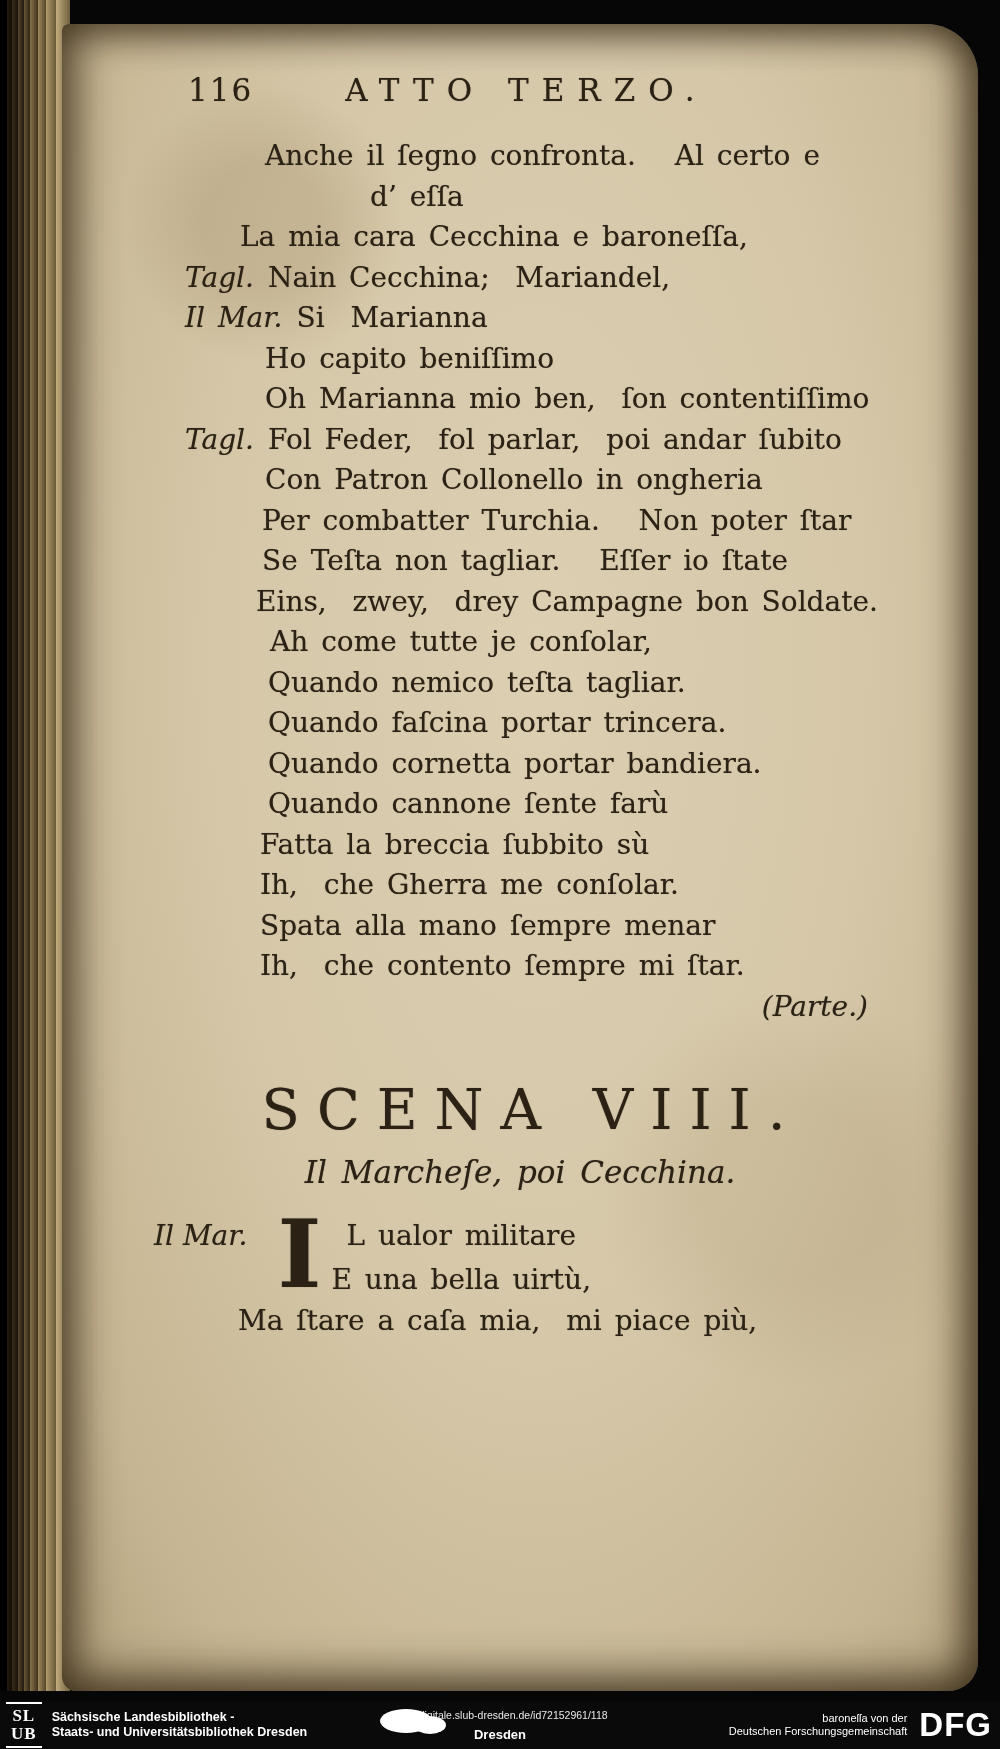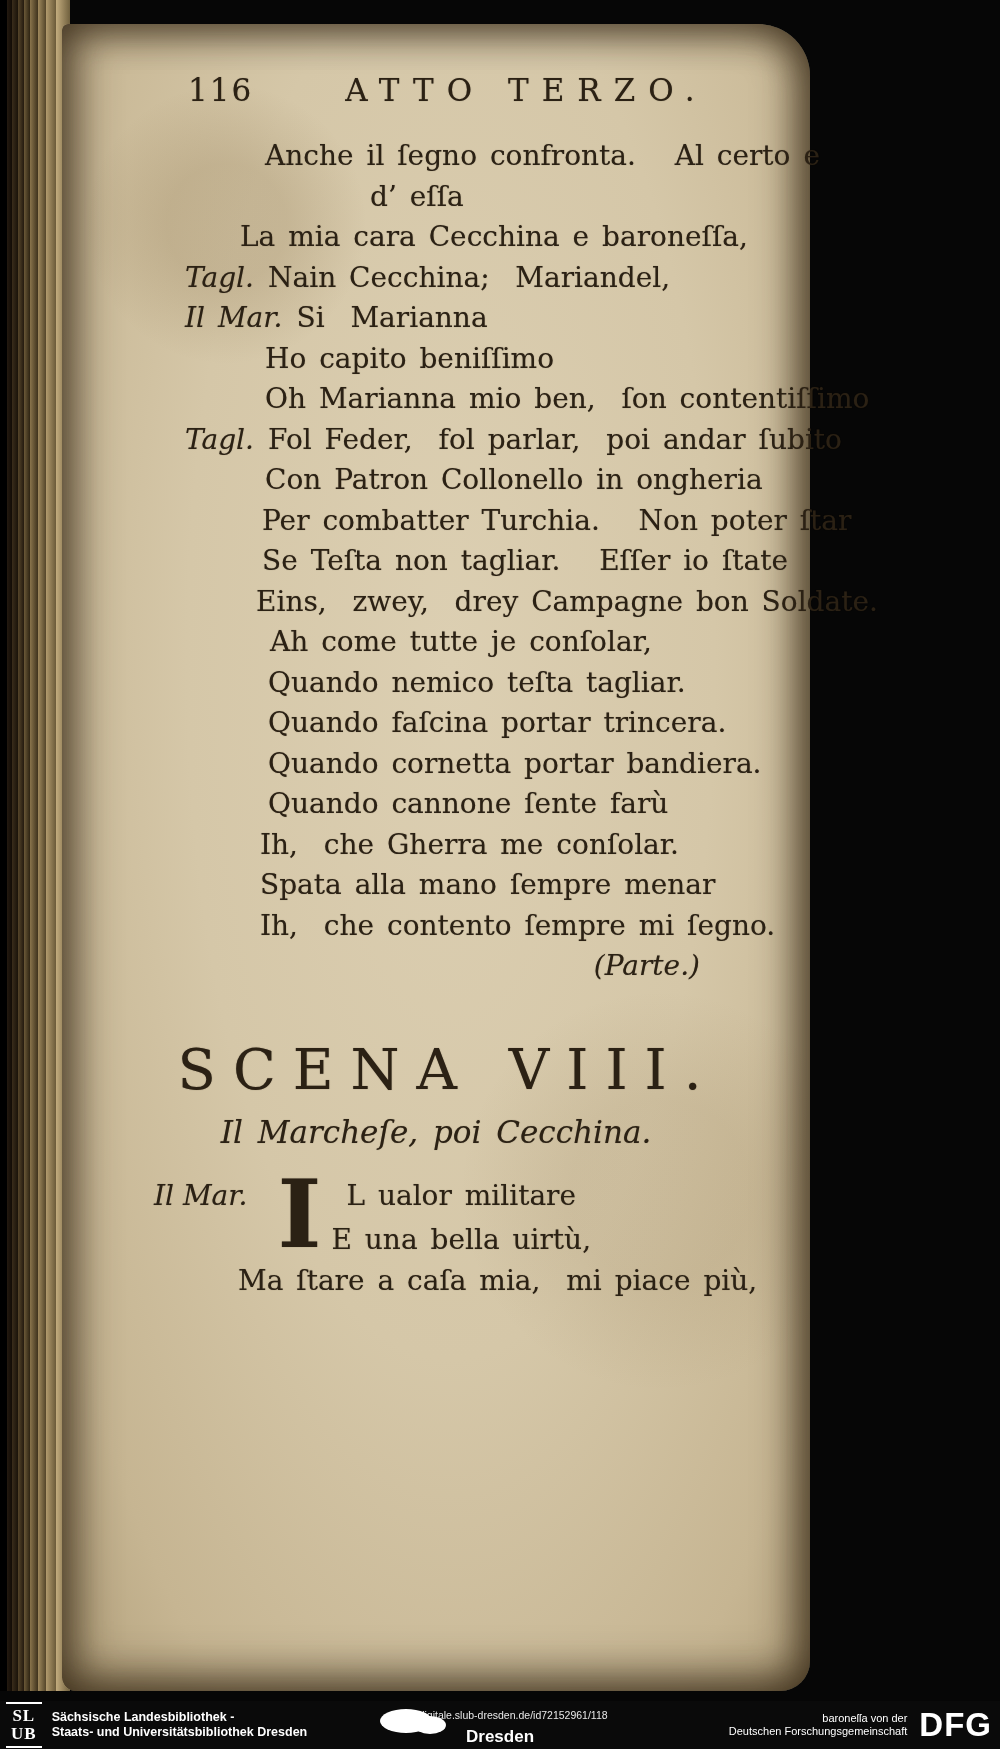--- a/index.html
+++ b/index.html
@@ -21,21 +21,21 @@
       #55452a 18px,#241a0f 24px,
       #6b5938 24px,#2e2413 30px,
       #8a754c 30px,#3f331d 38px,
       #a08a5e 38px,#54452a 46px,
       #b29b6e 46px,#6b5a39 56px,
       #c3ac7e 56px,#70603e 70px);
   }
 
   
   .paper{
-    position:absolute;left:62px;top:24px;width:748px;height:1667px;
+    position:absolute;left:62px;top:24px;width:916px;height:1667px;
     border-radius:6px 52px 30px 14px;
     background:
       radial-gradient(circle at 22% 12%, rgba(120,95,55,.18) 0 60px, transparent 140px),
       radial-gradient(circle at 80% 70%, rgba(120,95,55,.10) 0 90px, transparent 200px),
       radial-gradient(ellipse at 52% 38%, #dccfb2 0%, #d5c7a8 48%, #c6b592 82%, #b3a17c 100%);
     box-shadow:
       inset -16px 0 38px rgba(45,32,14,.50),
       inset 18px 0 42px rgba(45,32,14,.42),
       inset 0 -18px 44px rgba(45,32,14,.40),
       inset 0 14px 34px rgba(45,32,14,.32);
@@ -114,21 +114,21 @@
     border-top:2px solid #fff;border-bottom:2px solid #fff;
     padding:3px 5px;text-align:center;letter-spacing:1px;
   }
   .library-name{margin-left:10px;font-size:12.5px;font-weight:bold;line-height:15px;}
 
   .footer-center{
     position:absolute;left:50%;top:8px;transform:translateX(-50%);
     width:340px;text-align:center;
   }
   .footer-url{font-size:10.5px;color:#e8e8e8;white-space:nowrap;}
-  .footer-city{font-size:17px;font-weight:bold;margin-top:6px;}
+  .footer-city{font-size:13px;font-weight:bold;margin-top:6px;}
   .center-emblem{position:absolute;left:48px;top:-4px;}
 
   .footer-right{margin-left:auto;display:flex;align-items:center;margin-right:8px;}
   .funding-text{text-align:right;font-size:11px;line-height:13px;}
   .dfg-logo{
     margin-left:12px;font-size:33px;font-weight:bold;letter-spacing:1px;
     font-family:"Liberation Sans", sans-serif;
   }
 </style>
 </head>
@@ -155,23 +155,24 @@
         <div class="line" style="margin-left: 123px;"><span class="speaker">Tagl.</span><span>Fol Feder,  fol parlar,  poi andar ſubito</span></div>
         <div class="line" style="margin-left: 203px;"><span>Con Patron Collonello in ongheria</span></div>
         <div class="line" style="margin-left: 200px;"><span>Per combatter Turchia.   Non poter ſtar</span></div>
         <div class="line" style="margin-left: 200px;"><span>Se Teſta non tagliar.   Eſſer io ſtate</span></div>
         <div class="line" style="margin-left: 194px;"><span>Eins,  zwey,  drey Campagne bon Soldate.</span></div>
         <div class="line" style="margin-left: 208px;"><span>Ah come tutte je conſolar,</span></div>
         <div class="line" style="margin-left: 206px;"><span>Quando nemico teſta tagliar.</span></div>
         <div class="line" style="margin-left: 206px;"><span>Quando faſcina portar trincera.</span></div>
         <div class="line" style="margin-left: 206px;"><span>Quando cornetta portar bandiera.</span></div>
         <div class="line" style="margin-left: 206px;"><span>Quando cannone ſente farù</span></div>
+        <div class="line" style="margin-left: 198px;"><span>Fatta la breccia ſubbito sù</span></div>
         <div class="line" style="margin-left: 198px;"><span>Ih,  che Gherra me conſolar.</span></div>
         <div class="line" style="margin-left: 198px;"><span>Spata alla mano ſempre menar</span></div>
-        <div class="line" style="margin-left: 198px;"><span>Ih,  che contento ſempre mi ſegno.</span></div>
+        <div class="line" style="margin-left: 198px;"><span>Ih,  che contento ſempre mi ſtar.</span></div>
         <div class="line right italic"><span>(Parte.)</span></div>
       </div>
 
     <div class="scene-heading">SCENA VIII.</div>
     <div class="scene-subtitle">Il Marcheſe, poi Cecchina.</div>
 
     <div class="marchese-block">
       <span class="speaker">Il Mar.</span>
       <span class="dropcap">I</span>
       <div class="dropcap-lines">

